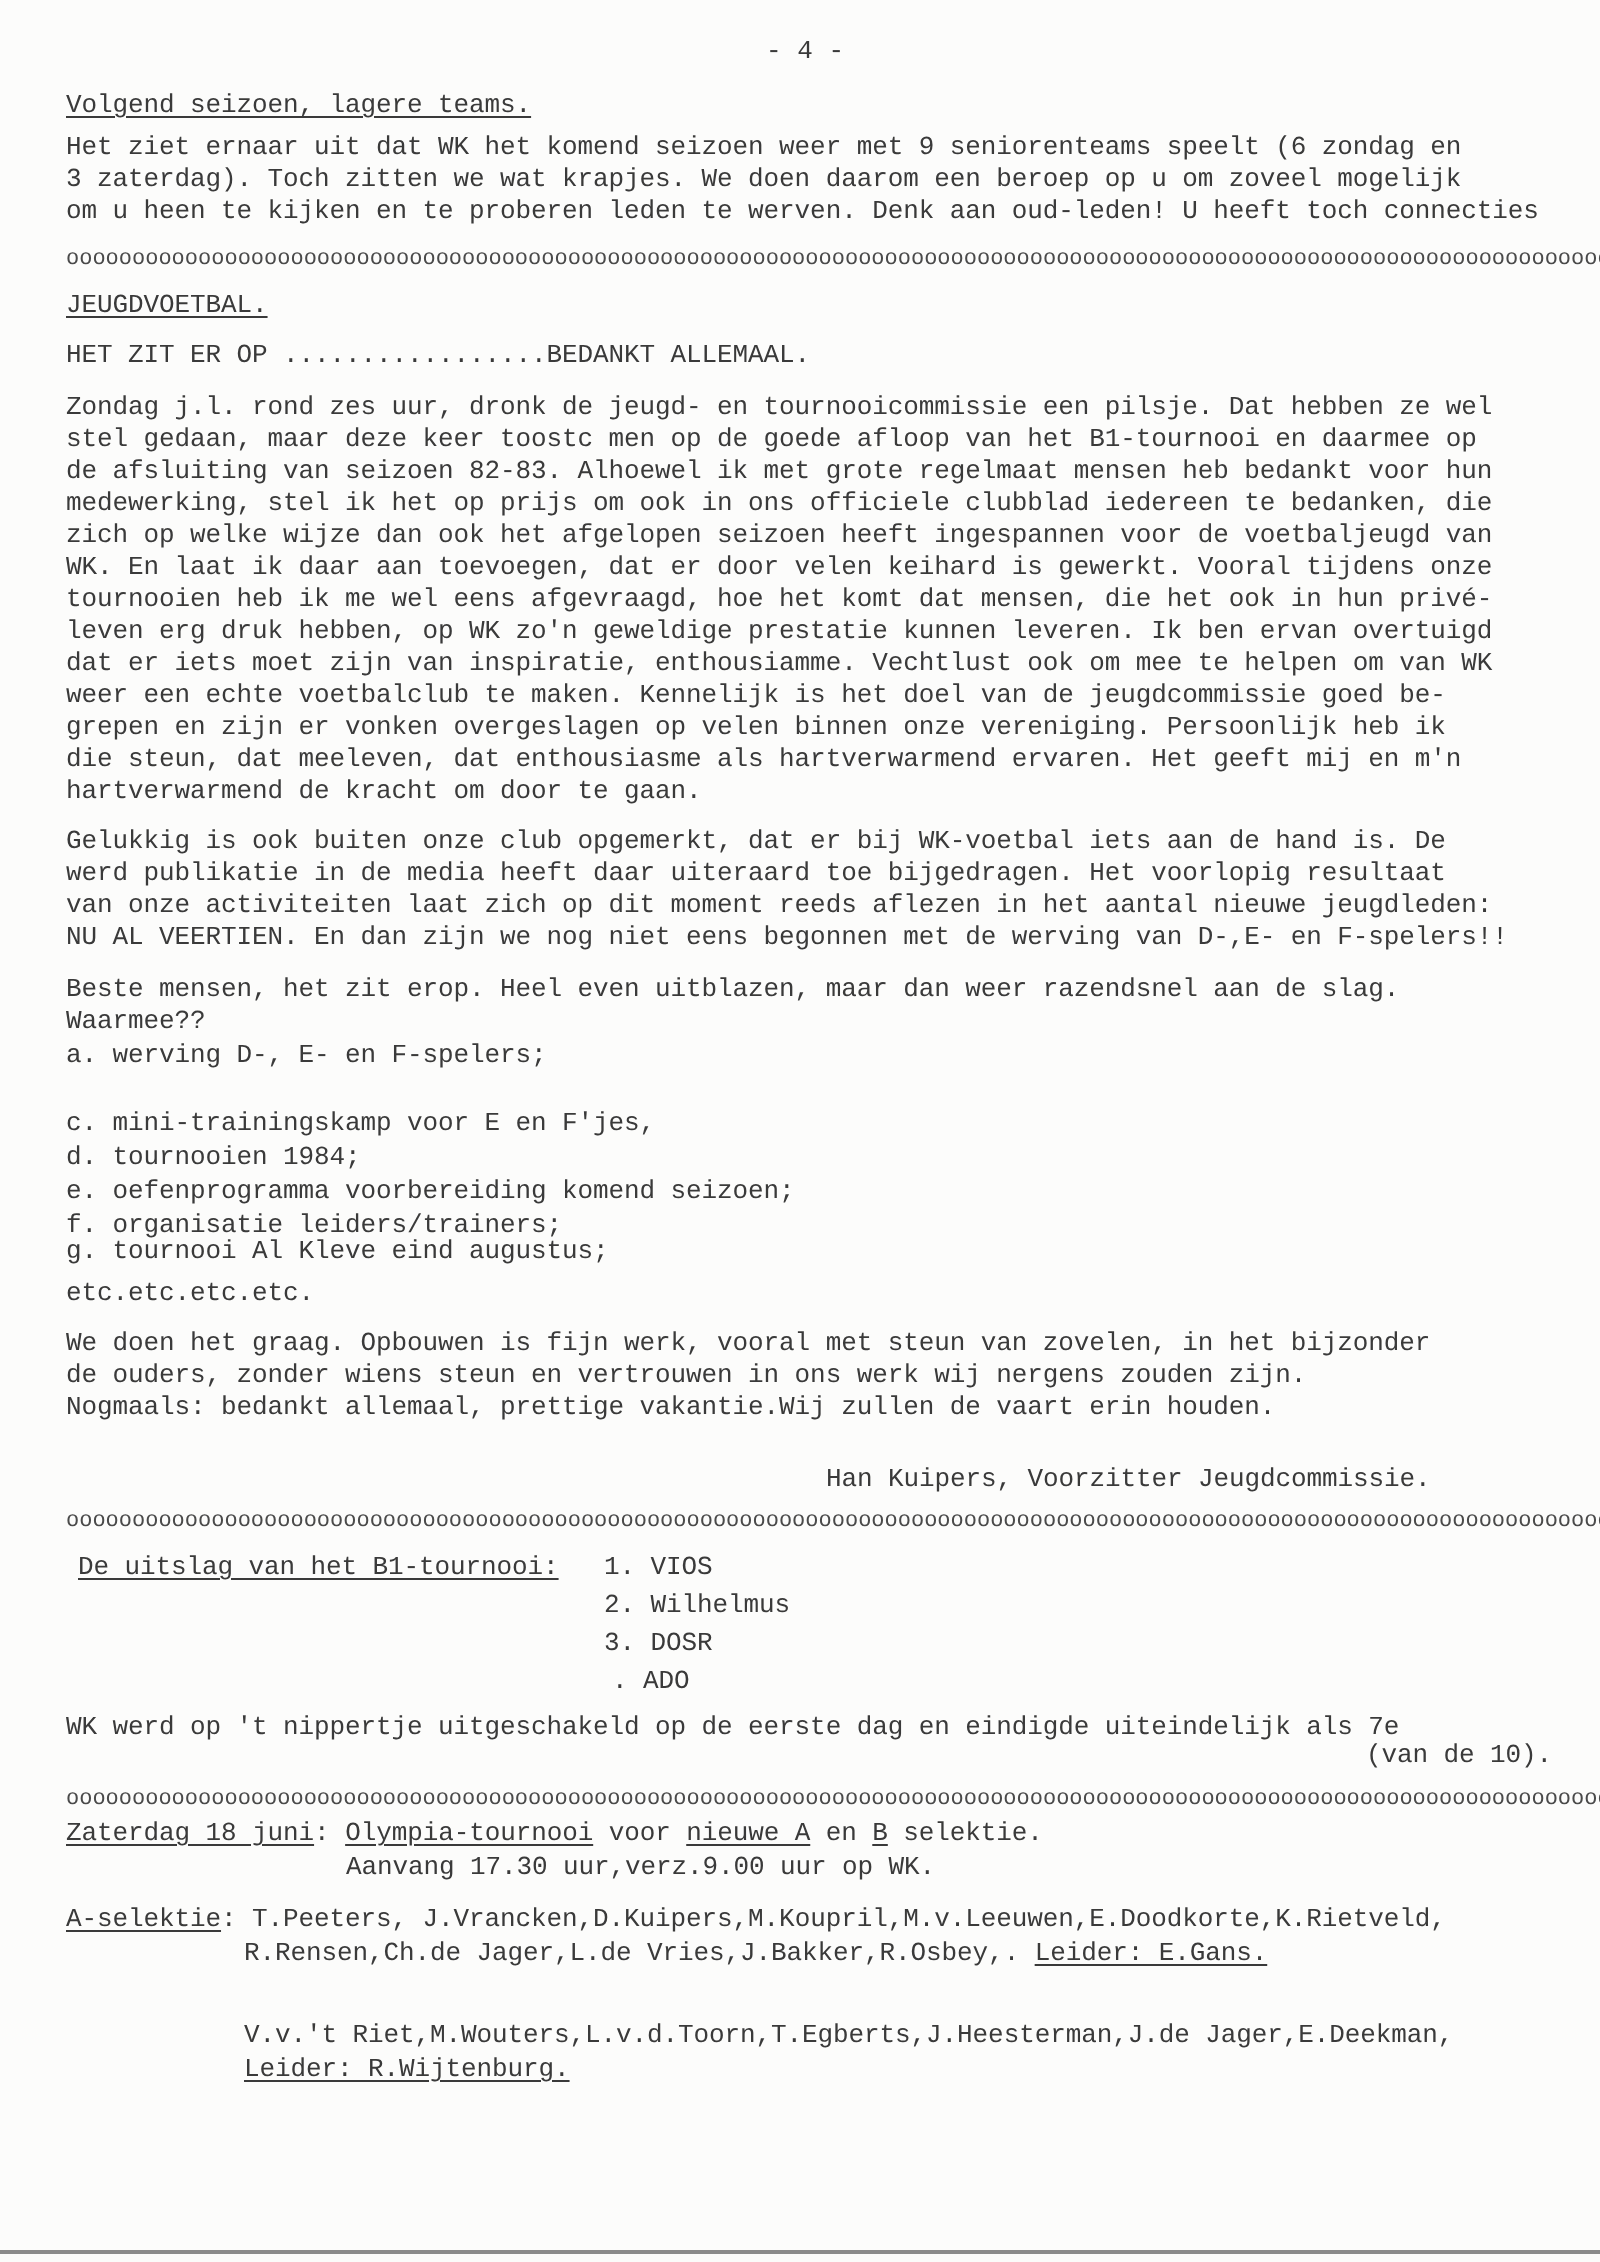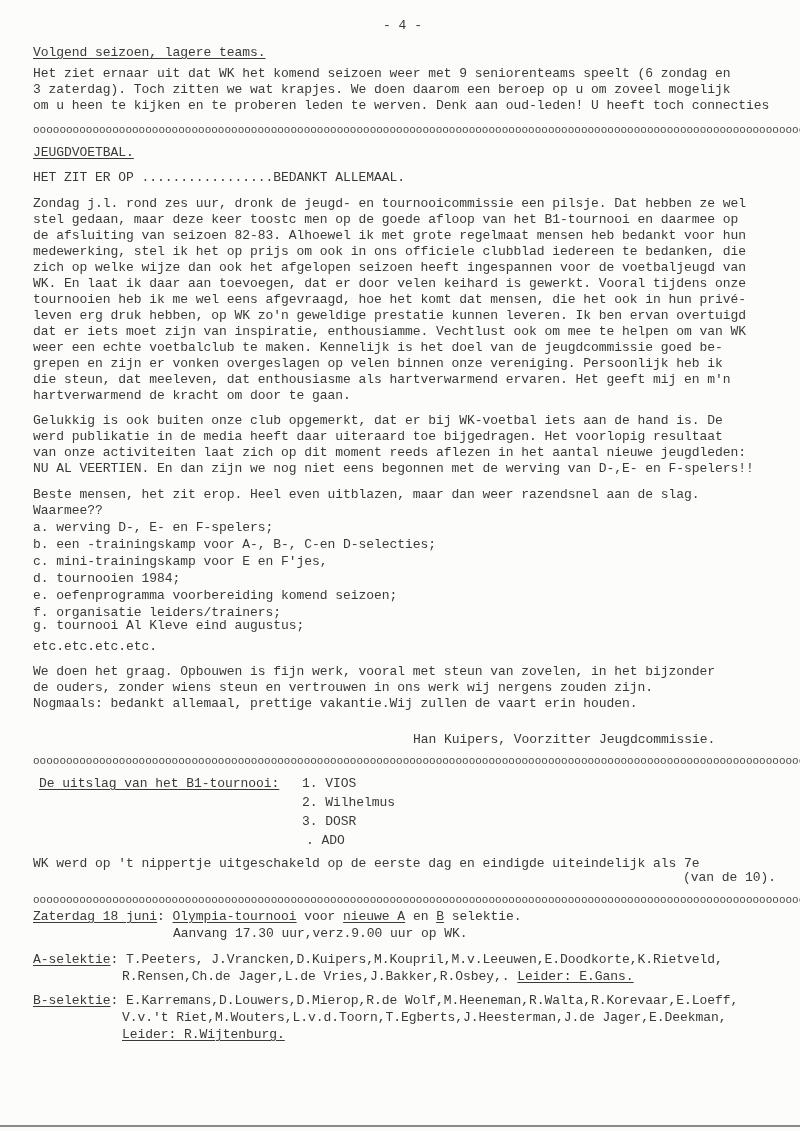--- a/index.html
+++ b/index.html
@@ -60,21 +60,20 @@
 
   <div class="line" style="top:413px">Gelukkig is ook buiten onze club opgemerkt, dat er bij WK-voetbal iets aan de hand is. De</div>
   <div class="line" style="top:429px">werd publikatie in de media heeft daar uiteraard toe bijgedragen. Het voorlopig resultaat</div>
   <div class="line" style="top:445px">van onze activiteiten laat zich op dit moment reeds aflezen in het aantal nieuwe jeugdleden:</div>
   <div class="line" style="top:461px">NU AL VEERTIEN. En dan zijn we nog niet eens begonnen met de werving van D-,E- en F-spelers!!</div>
 
   <div class="line" style="top:487px">Beste mensen, het zit erop. Heel even uitblazen, maar dan weer razendsnel aan de slag.</div>
   <div class="line" style="top:503px">Waarmee??</div>
 
   <div class="line" style="top:520px">a. werving D-, E- en F-spelers;</div>
-  <div class="line" style="top:537px">b. een -trainingskamp voor A-, B-, C-en D-selecties;</div>
   <div class="line" style="top:554px">c. mini-trainingskamp voor E en F'jes,</div>
   <div class="line" style="top:571px">d. tournooien 1984;</div>
   <div class="line" style="top:588px">e. oefenprogramma voorbereiding komend seizoen;</div>
   <div class="line" style="top:605px">f. organisatie leiders/trainers;</div>
   <div class="line" style="top:618px">g. tournooi Al Kleve eind augustus;</div>
   <div class="line" style="top:639px">etc.etc.etc.etc.</div>
 
   <div class="line" style="top:664px">We doen het graag. Opbouwen is fijn werk, vooral met steun van zovelen, in het bijzonder</div>
   <div class="line" style="top:680px">de ouders, zonder wiens steun en vertrouwen in ons werk wij nergens zouden zijn.</div>
   <div class="line" style="top:696px">Nogmaals: bedankt allemaal, prettige vakantie.Wij zullen de vaart erin houden.</div>
@@ -93,17 +92,16 @@
   <div class="line" style="top:870px; left:683px">(van de 10).</div>
 
   <div class="sep" style="top:894px">oooooooooooooooooooooooooooooooooooooooooooooooooooooooooooooooooooooooooooooooooooooooooooooooooooooooooooooooooooooooooooooooo</div>
 
   <div class="line" style="top:909px"><span class="ul">Zaterdag 18 juni</span><span>:</span> <span class="ul">Olympia-tournooi</span><span> voor </span><span class="ul">nieuwe A</span><span> en </span><span class="ul">B</span><span> selektie.</span></div>
   <div class="line" style="top:926px; left:173px">Aanvang 17.30 uur,verz.9.00 uur op WK.</div>
 
   <div class="line" style="top:952px"><span class="ul">A-selektie</span><span>: T.Peeters, J.Vrancken,D.Kuipers,M.Koupril,M.v.Leeuwen,E.Doodkorte,K.Rietveld,</span></div>
   <div class="line" style="top:969px; left:122px"><span>R.Rensen,Ch.de Jager,L.de Vries,J.Bakker,R.Osbey,. </span><span class="ul">Leider: E.Gans.</span></div>
 
-  <div class="line" style="top:993px"><span class="ul">B-selektie</span><span>: E.Karremans,D.Louwers,D.Mierop,R.de Wolf,M.Heeneman,R.Walta,R.Korevaar,E.Loeff,</span></div>
   <div class="line" style="top:1010px; left:122px">V.v.'t Riet,M.Wouters,L.v.d.Toorn,T.Egberts,J.Heesterman,J.de Jager,E.Deekman,</div>
   <div class="line ul" style="top:1027px; left:122px">Leider: R.Wijtenburg.</div>
 
 </div>
 
 </body></html>

